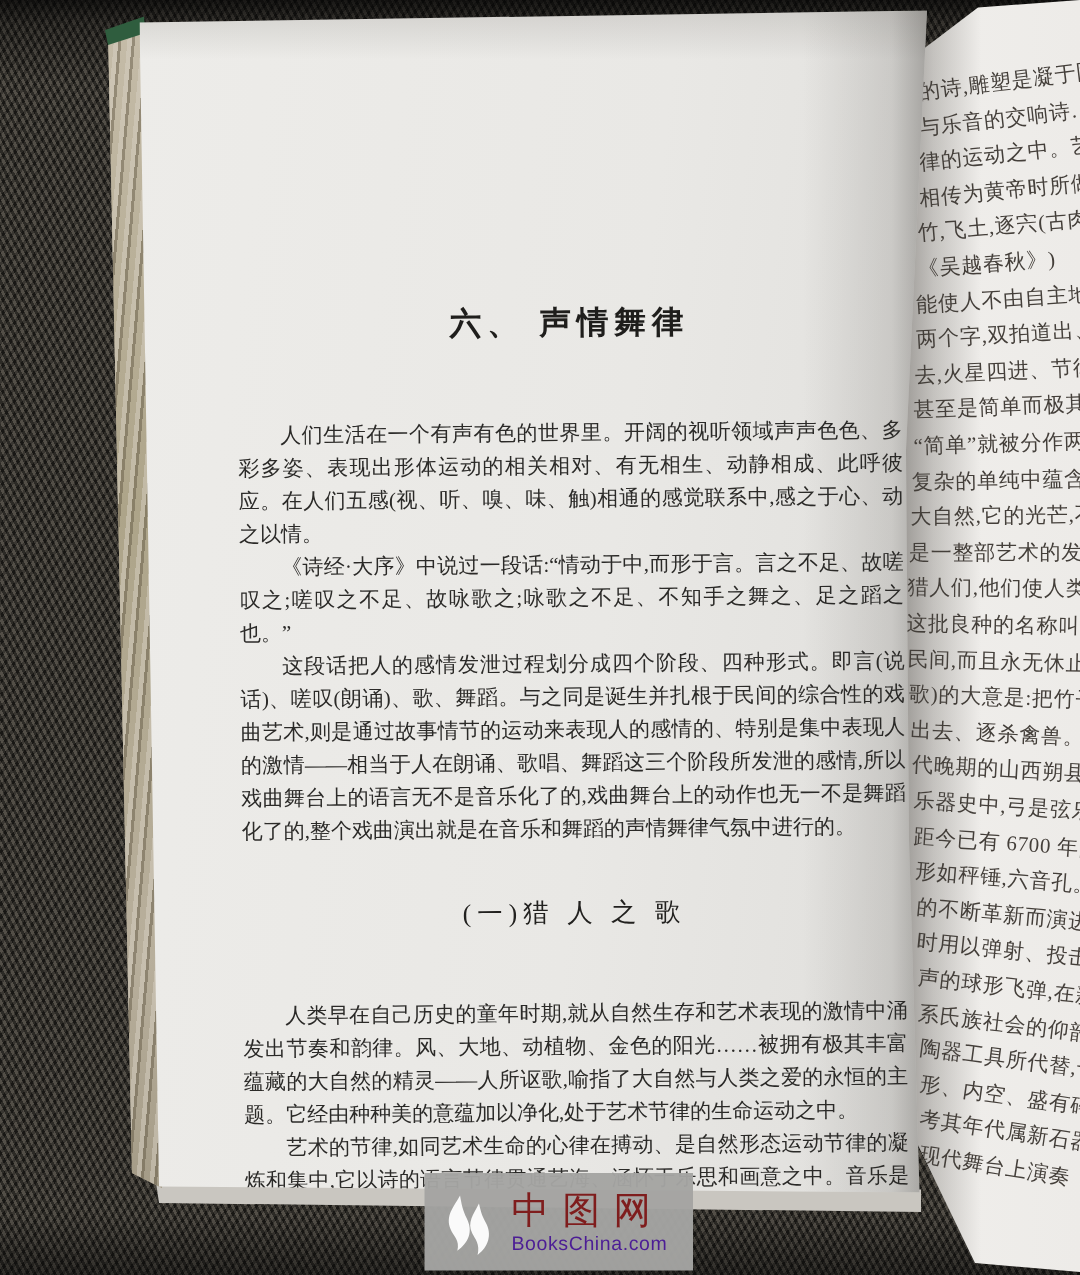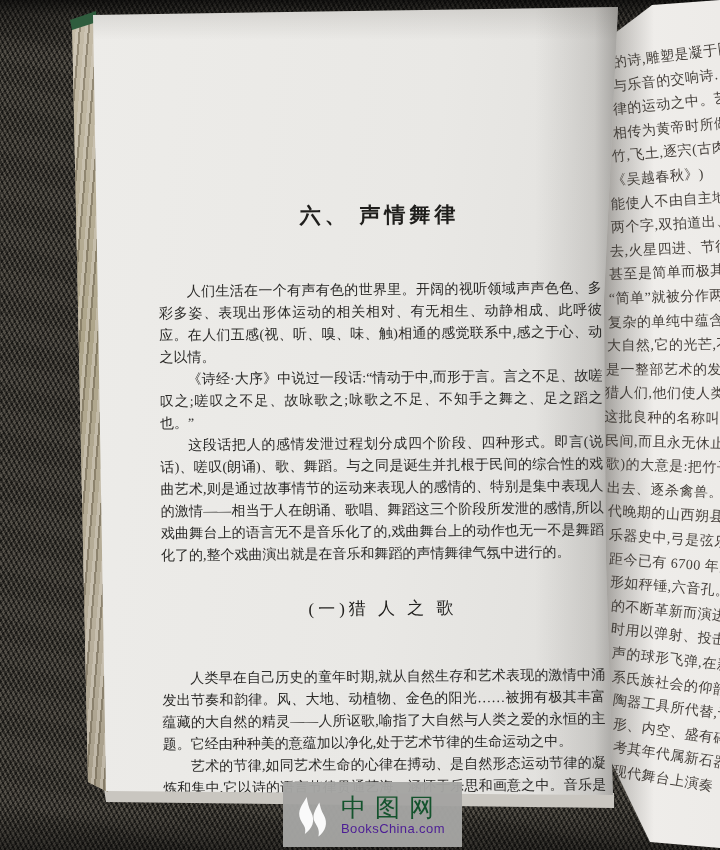--- a/index.html
+++ b/index.html
@@ -86,21 +86,21 @@
   }
   
   .watermark{
     position:absolute;left:283px;top:782px;width:179px;height:65px;
     background:rgba(164,164,162,0.97);display:flex;align-items:center;
     padding:0 8px 0 12px;box-sizing:border-box;z-index:10;
   }
   .wm-text{margin-left:10px;display:flex;flex-direction:column;}
   .wm-name{
     font-family:"Liberation Sans","DejaVu Sans",sans-serif;
-    font-size:25px;line-height:26px;color:#14532d;letter-spacing:9px;font-weight:400;
+    font-size:25px;line-height:26px;color:#7f1d1d;letter-spacing:9px;font-weight:400;
   }
   .wm-domain{
     font-family:"Liberation Sans","DejaVu Sans",sans-serif;
     font-size:13px;line-height:15px;color:#4c1d95;letter-spacing:0.4px;margin-top:1px;
   }
 </style>
 </head>
 <body>
 
 <div class="photo">

